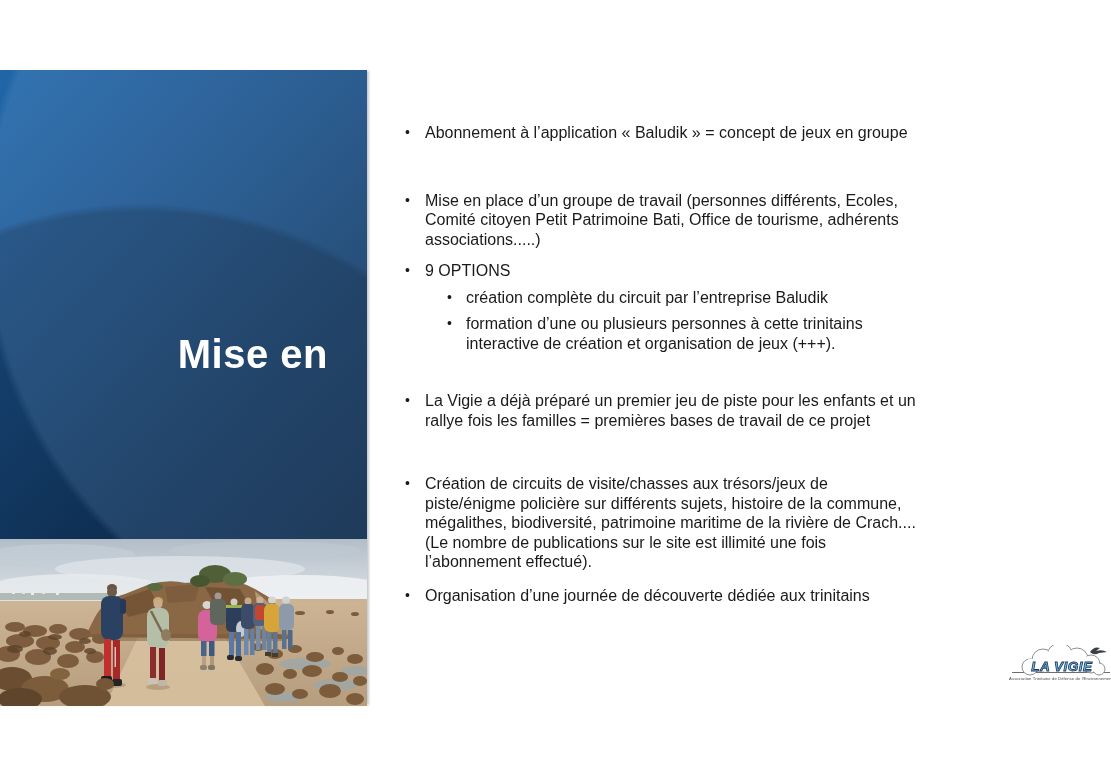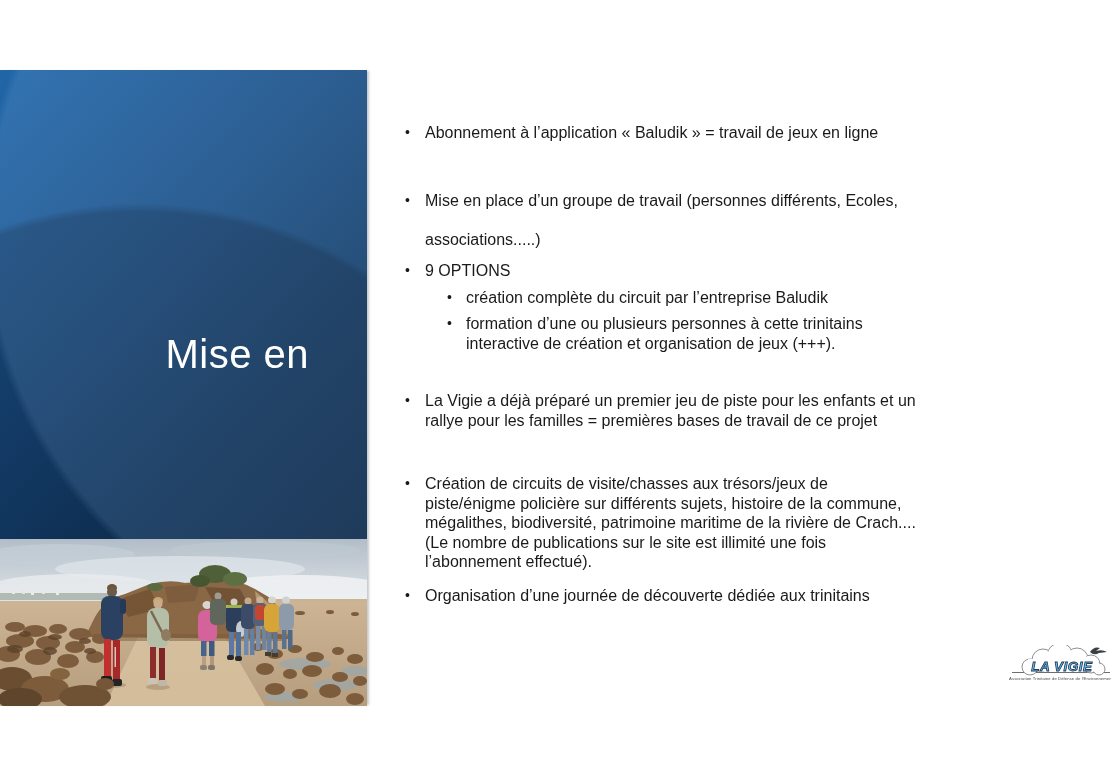--- a/index.html
+++ b/index.html
@@ -13,22 +13,22 @@
     box-shadow:3px 0 2px -1px rgba(140,150,160,.5);
   }
   .panel{
     position:absolute;left:0;top:0;width:367px;height:469px;
     background:
       radial-gradient(circle 430px at 112% 34%, rgba(140,185,230,.16) 0 98%, rgba(140,185,230,0) 100%),
       radial-gradient(circle 420px at 38% 118%, rgba(2,12,30,.28) 0 98%, rgba(2,12,30,0) 100%),
       linear-gradient(133deg,#2166a8 0%,#1a4d82 42%,#123a63 70%,#0d2b4e 100%);
   }
   .panel-title{
-    position:absolute;right:58px;top:258px;text-align:right;
-    color:#ffffff;font-size:40px;line-height:53px;font-weight:400;letter-spacing:.5px;
+    position:absolute;right:39px;top:258px;text-align:right;
+    color:#ffffff;font-size:40px;line-height:53px;font-weight:700;letter-spacing:.5px;
   }
   .photo{position:absolute;left:0;top:469px;width:367px;height:167px;display:block;}
   
   .bullets{
     position:absolute;left:405px;top:123px;width:655px;
     color:#1a1a1a;font-size:16px;
   }
   .bullet{display:flex;align-items:flex-start;}
   .bullet:nth-child(1){margin-top:0;}
   .bullet:nth-child(2){margin-top:48px;}
@@ -220,41 +220,41 @@
       <ellipse cx="85" cy="158" rx="26" ry="12" fill="#6f5134"></ellipse>
       <ellipse cx="20" cy="160" rx="22" ry="11" fill="#5e452c"></ellipse>
       <ellipse cx="60" cy="135" rx="10" ry="6" fill="#84643f"></ellipse>
       <ellipse cx="105" cy="145" rx="9" ry="6" fill="#755636"></ellipse>
     </svg>
   </div>
 
   <div class="bullets" id="bullets">
       <div class="bullet lvl1">
         <span class="marker">•</span>
-        <span class="txt"><span class="b">Abonnement</span><span> à l’application « Baludik » = travail de jeux en ligne</span></span>
-      </div>
-      <div class="bullet lvl1">
-        <span class="marker">•</span>
-        <span class="txt"><span class="b">Mise en place d’un groupe de travail</span><span> (personnes différents, Ecoles,</span><br><br><span>associations.....)</span></span>
+        <span class="txt"><span class="b">Abonnement</span><span> à l’application « Baludik » = concept de jeux en groupe</span></span>
+      </div>
+      <div class="bullet lvl1">
+        <span class="marker">•</span>
+        <span class="txt"><span class="b">Mise en place d’un groupe de travail</span><span> (personnes différents, Ecoles,</span><br><span>Comité citoyen Petit Patrimoine Bati, Office de tourisme, adhérents</span><br><span>associations.....)</span></span>
       </div>
       <div class="bullet lvl1">
         <span class="marker">•</span>
         <span class="txt"><span>9 OPTIONS</span></span>
       </div>
       <div class="bullet lvl2">
         <span class="marker">•</span>
         <span class="txt"><span>création complète du circuit par l’entreprise Baludik</span></span>
       </div>
       <div class="bullet lvl2">
         <span class="marker">•</span>
         <span class="txt"><span class="b">formation d’une ou plusieurs personnes à cette trinitains</span><br><span class="b">interactive de création et organisation de jeux (+++).</span></span>
       </div>
       <div class="bullet lvl1">
         <span class="marker">•</span>
-        <span class="txt"><span>La Vigie a déjà préparé un premier jeu de piste pour les enfants et un</span><br><span>rallye pour les familles = </span><span class="b">premières bases de travail de ce projet</span></span>
+        <span class="txt"><span>La Vigie a déjà préparé un premier jeu de piste pour les enfants et un</span><br><span>rallye fois les familles = </span><span class="b">premières bases de travail de ce projet</span></span>
       </div>
       <div class="bullet lvl1">
         <span class="marker">•</span>
         <span class="txt"><span class="b">Création de circuits de visite/chasses aux trésors/jeux de</span><br><span class="b">piste/énigme policière</span><span> sur différents sujets, </span><span class="b">histoire</span><span> de la commune,</span><br><span class="b">mégalithes, biodiversité</span><span>, patrimoine maritime de la </span><span class="b">rivière de Crach</span><span>....</span><br><span>(Le nombre de publications sur le site est illimité une fois</span><br><span>l’abonnement effectué).</span></span>
       </div>
       <div class="bullet lvl1">
         <span class="marker">•</span>
         <span class="txt"><span>Organisation d’une </span><span class="b">journée de découverte dédiée aux trinitains</span></span>
       </div>
     </div>

